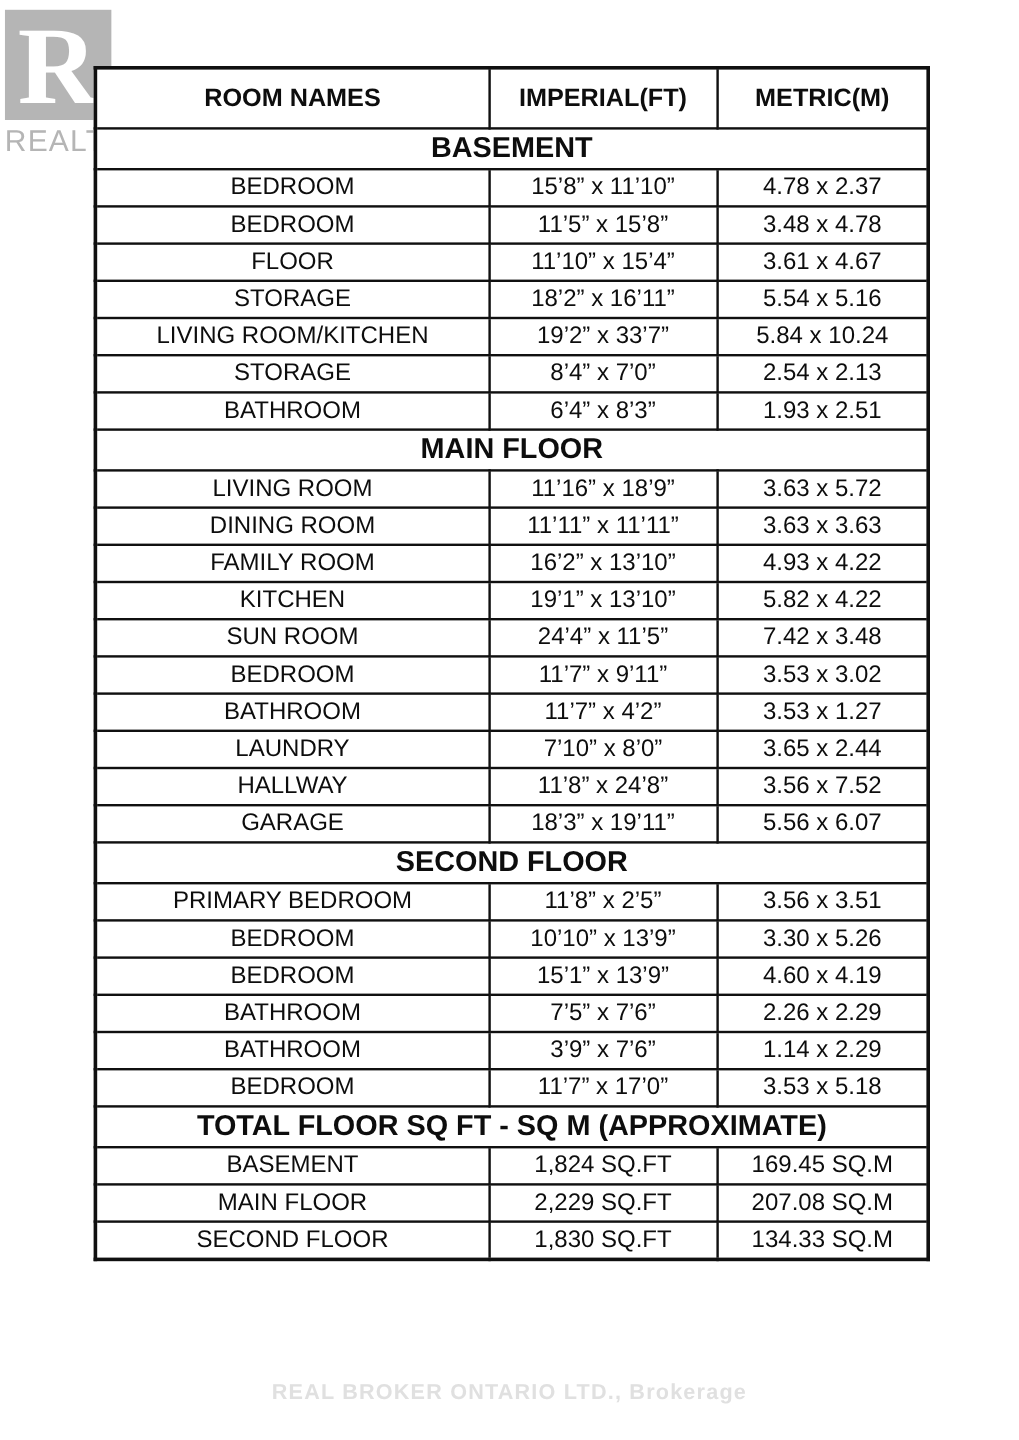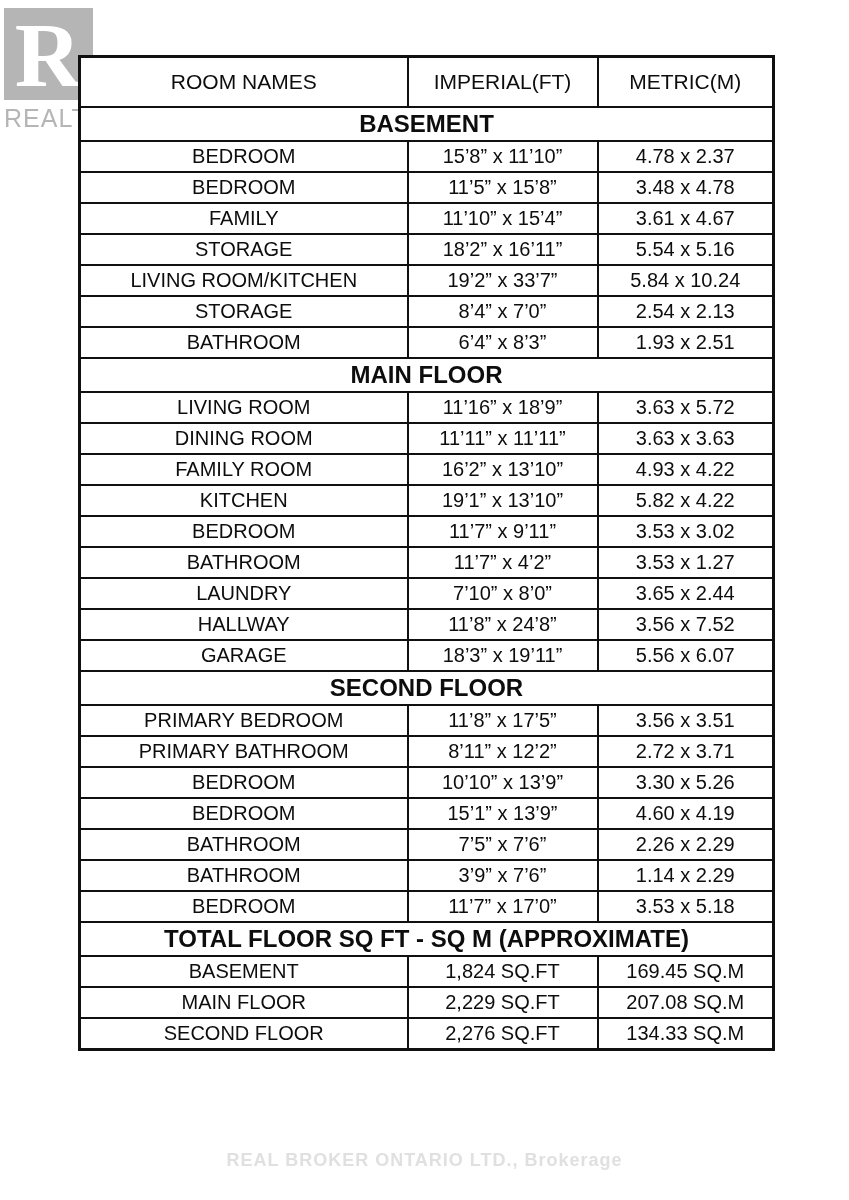--- a/index.html
+++ b/index.html
@@ -52,21 +52,21 @@
     vertical-align: middle;
     color: #0d0d0d;
     line-height: 1.05;
     padding: 0 4px;
     overflow: hidden;
     white-space: nowrap;
   }
   .room-table thead th {
     height: 48px;
     font-size: 21px;
-    font-weight: 400;
+    font-weight: 700;
   }
   .room-table tr.row-section td {
     height: 32px;
     font-size: 24px;
     font-weight: 700;
   }
   .room-table tr.row-data td {
     height: 29px;
     font-size: 20px;
     font-weight: 400;
@@ -119,21 +119,21 @@
           <td>BEDROOM</td>
           <td>15’8” x 11’10”</td>
           <td>4.78 x 2.37</td>
         </tr>
         <tr class="row-data">
           <td>BEDROOM</td>
           <td>11’5” x 15’8”</td>
           <td>3.48 x 4.78</td>
         </tr>
         <tr class="row-data">
-          <td>FAMILY</td>
+          <td>FLOOR</td>
           <td>11’10” x 15’4”</td>
           <td>3.61 x 4.67</td>
         </tr>
         <tr class="row-data">
           <td>STORAGE</td>
           <td>18’2” x 16’11”</td>
           <td>5.54 x 5.16</td>
         </tr>
         <tr class="row-data">
           <td>LIVING ROOM/KITCHEN</td>
@@ -167,20 +167,25 @@
           <td>FAMILY ROOM</td>
           <td>16’2” x 13’10”</td>
           <td>4.93 x 4.22</td>
         </tr>
         <tr class="row-data">
           <td>KITCHEN</td>
           <td>19’1” x 13’10”</td>
           <td>5.82 x 4.22</td>
         </tr>
         <tr class="row-data">
+          <td>SUN ROOM</td>
+          <td>24’4” x 11’5”</td>
+          <td>7.42 x 3.48</td>
+        </tr>
+        <tr class="row-data">
           <td>BEDROOM</td>
           <td>11’7” x 9’11”</td>
           <td>3.53 x 3.02</td>
         </tr>
         <tr class="row-data">
           <td>BATHROOM</td>
           <td>11’7” x 4’2”</td>
           <td>3.53 x 1.27</td>
         </tr>
         <tr class="row-data">
@@ -196,27 +201,22 @@
         <tr class="row-data">
           <td>GARAGE</td>
           <td>18’3” x 19’11”</td>
           <td>5.56 x 6.07</td>
         </tr>
         <tr class="row-section">
           <td colspan="3">SECOND FLOOR</td>
         </tr>
         <tr class="row-data">
           <td>PRIMARY BEDROOM</td>
-          <td>11’8” x 17’5”</td>
+          <td>11’8” x 2’5”</td>
           <td>3.56 x 3.51</td>
-        </tr>
-        <tr class="row-data">
-          <td>PRIMARY BATHROOM</td>
-          <td>8’11” x 12’2”</td>
-          <td>2.72 x 3.71</td>
         </tr>
         <tr class="row-data">
           <td>BEDROOM</td>
           <td>10’10” x 13’9”</td>
           <td>3.30 x 5.26</td>
         </tr>
         <tr class="row-data">
           <td>BEDROOM</td>
           <td>15’1” x 13’9”</td>
           <td>4.60 x 4.19</td>
@@ -244,21 +244,21 @@
           <td>1,824 SQ.FT</td>
           <td>169.45 SQ.M</td>
         </tr>
         <tr class="row-data">
           <td>MAIN FLOOR</td>
           <td>2,229 SQ.FT</td>
           <td>207.08 SQ.M</td>
         </tr>
         <tr class="row-data">
           <td>SECOND FLOOR</td>
-          <td>2,276 SQ.FT</td>
+          <td>1,830 SQ.FT</td>
           <td>134.33 SQ.M</td>
         </tr>
       </tbody>
   </table>
 
   <div class="footer-watermark">REAL BROKER ONTARIO LTD., Brokerage</div>
 
 </div>
 
 </body></html>

